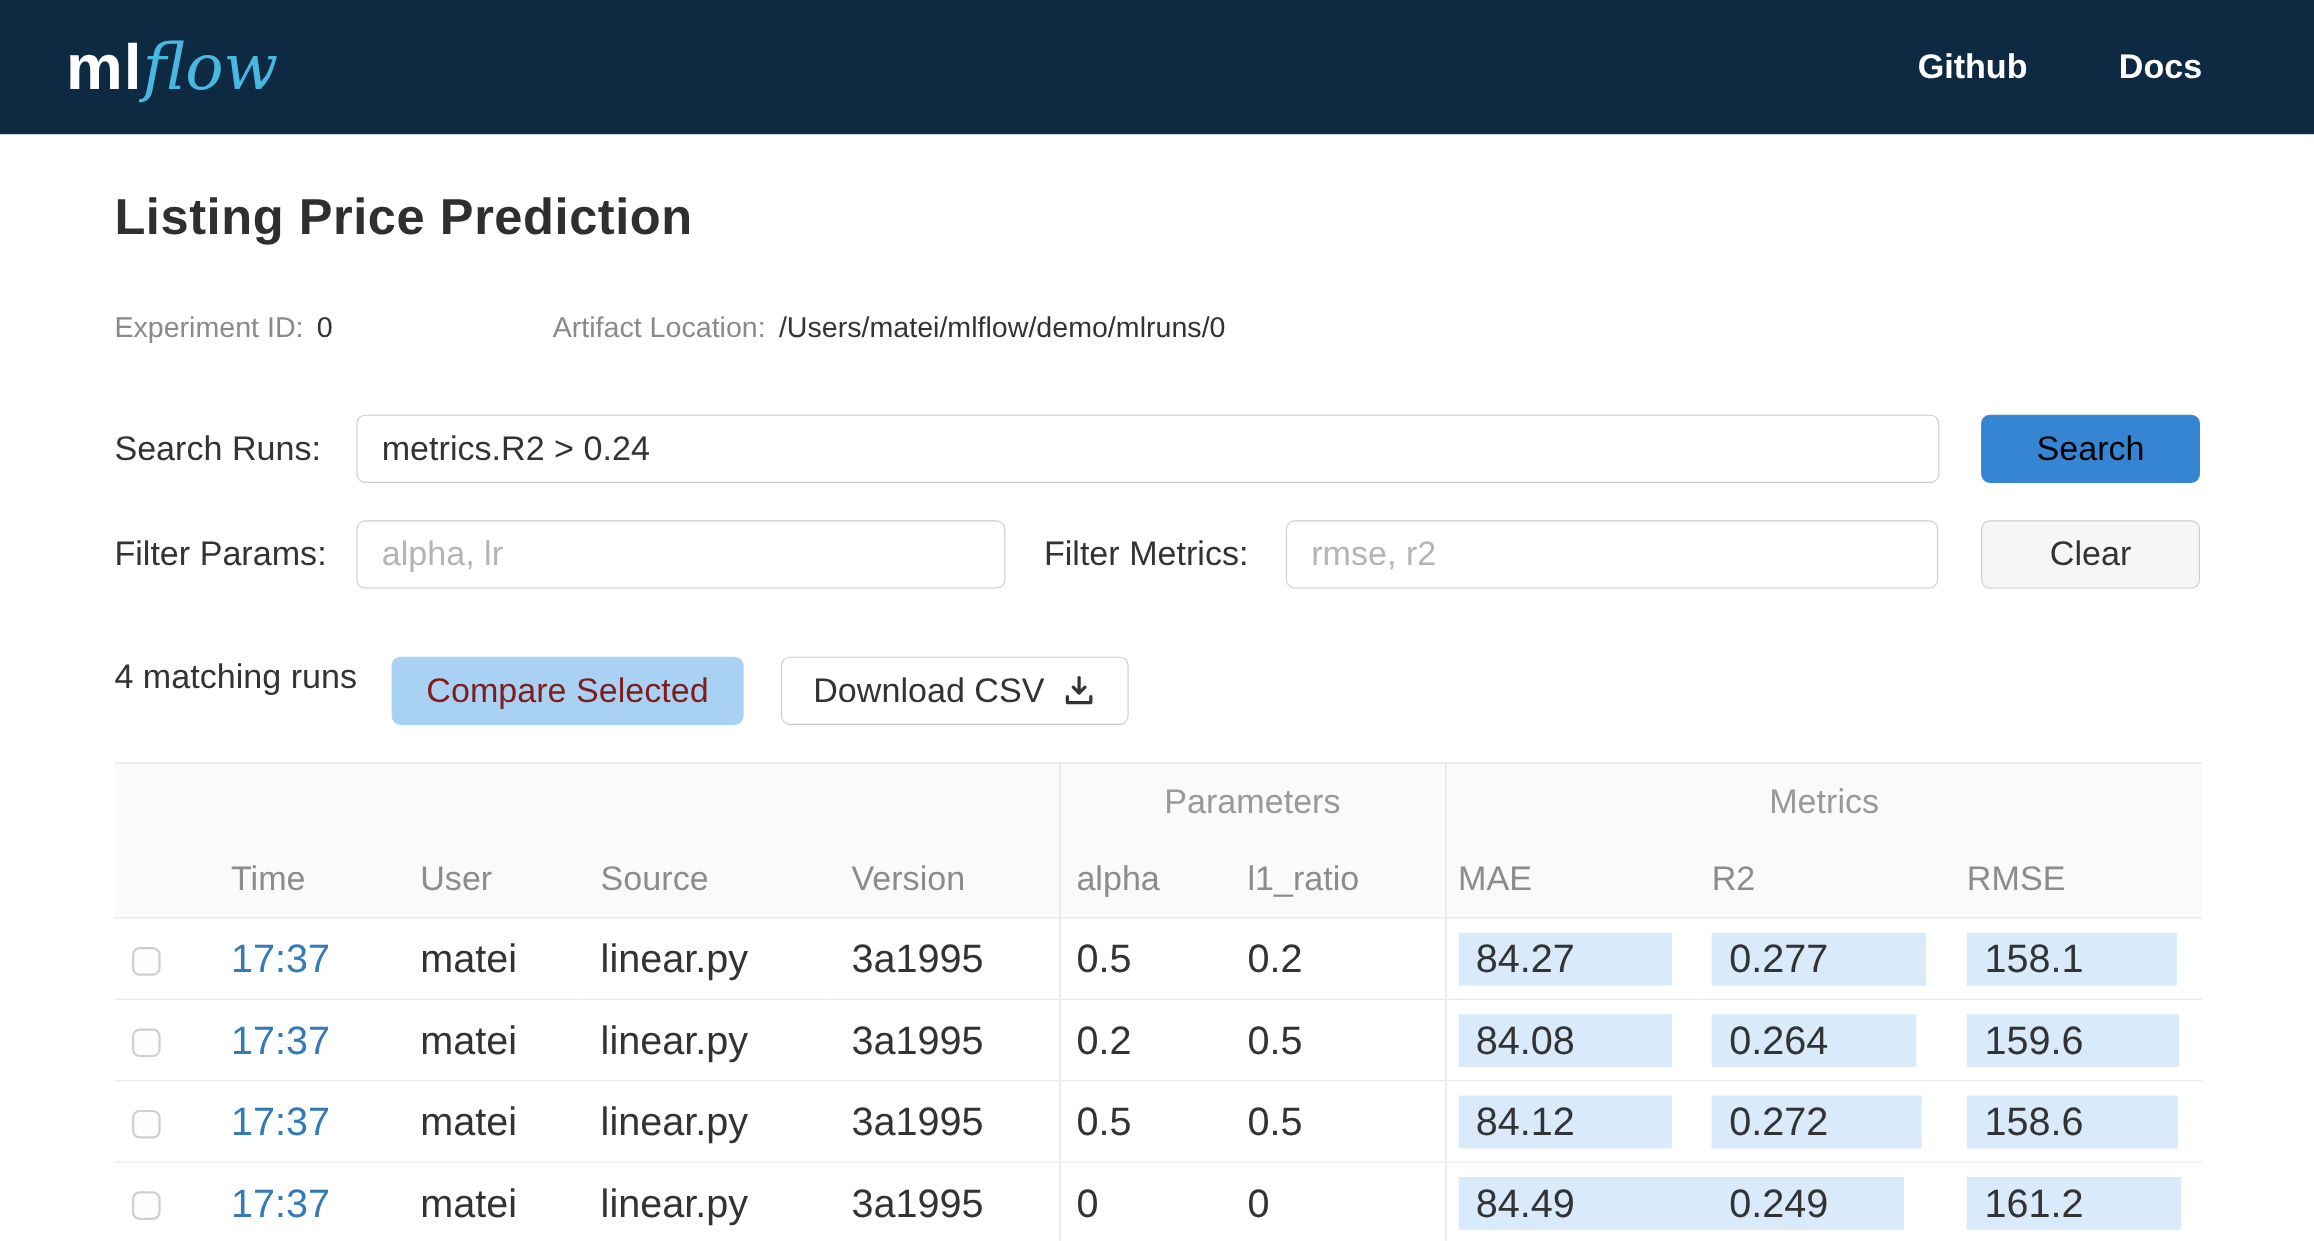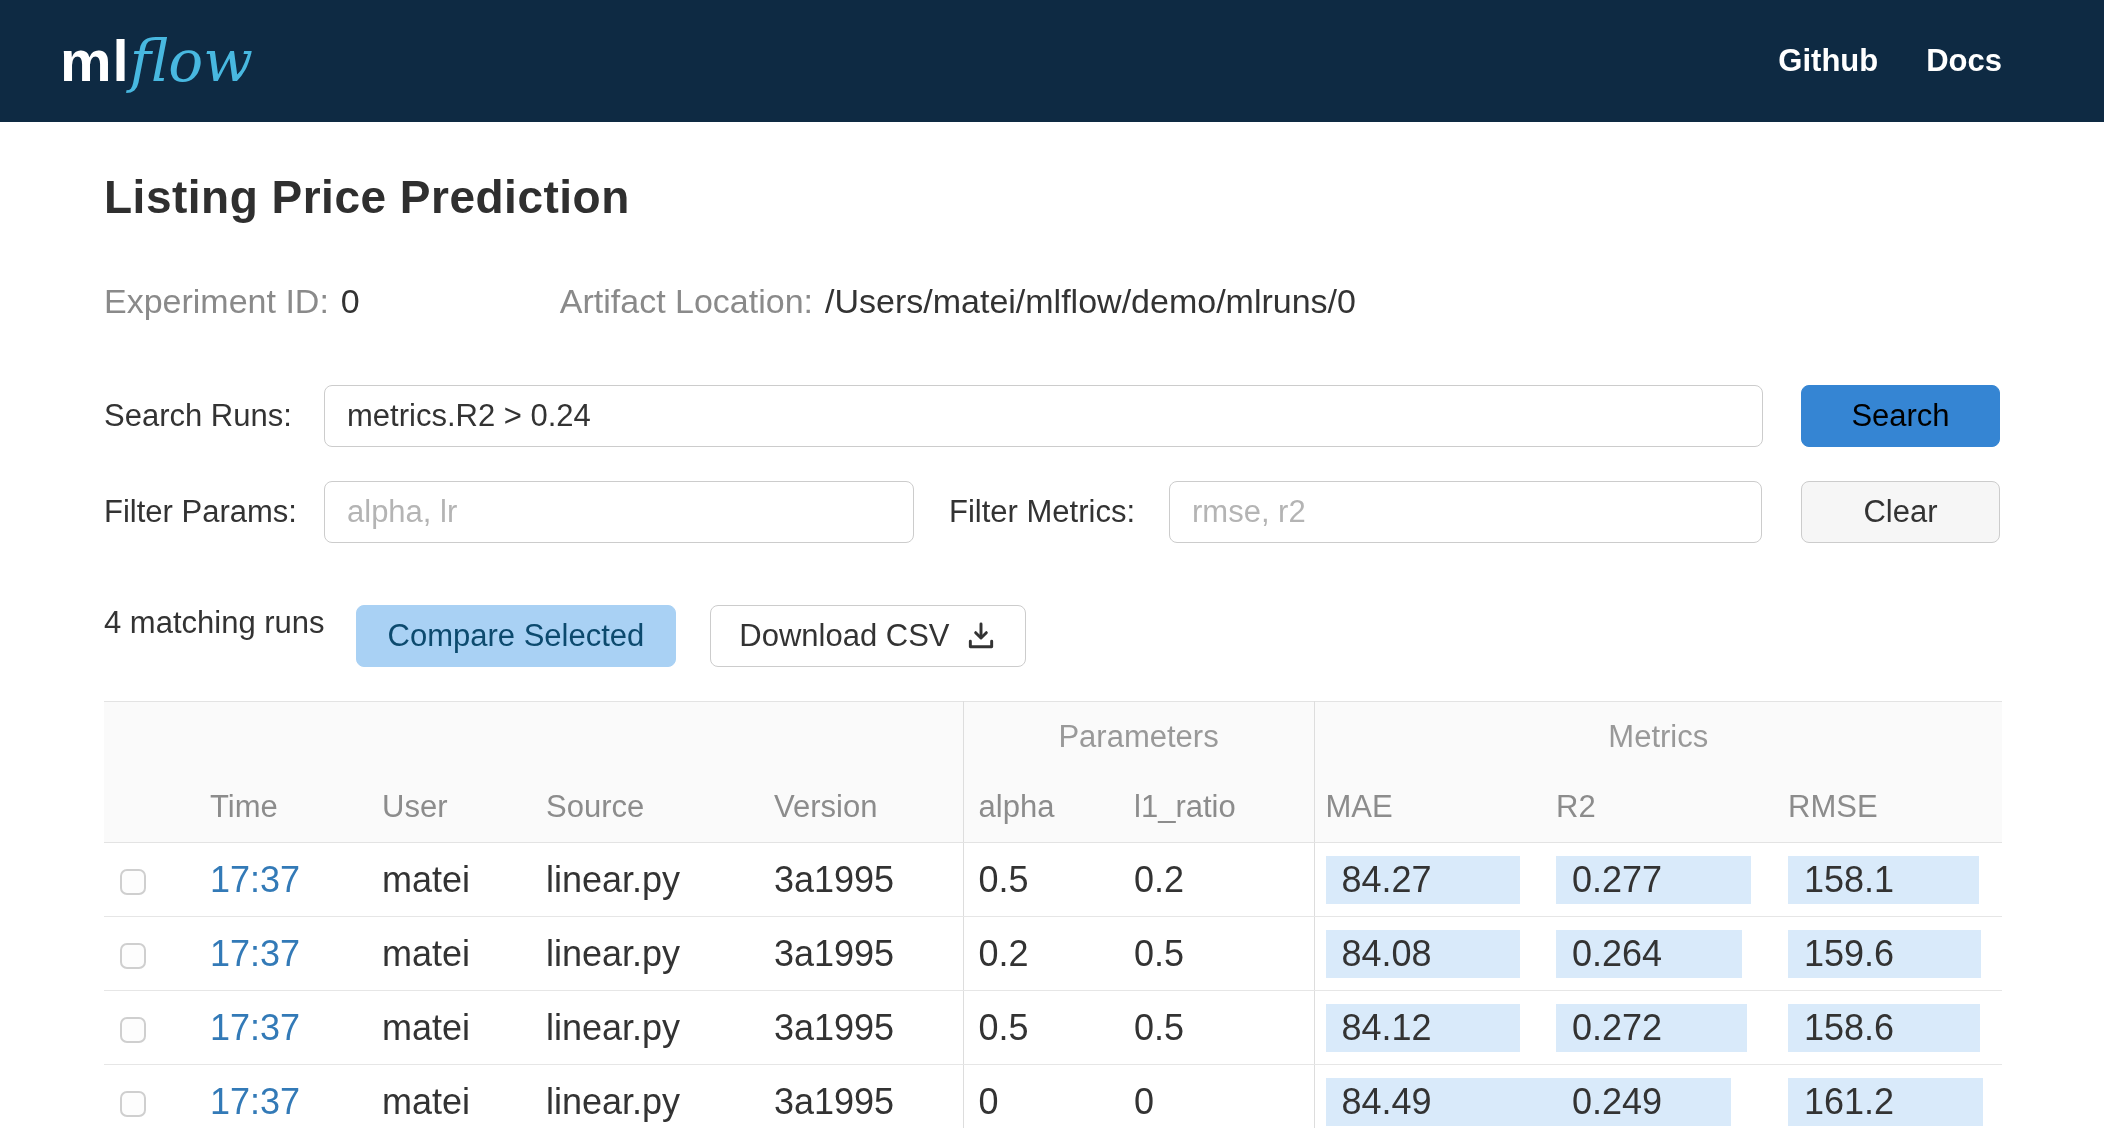--- a/index.html
+++ b/index.html
@@ -14,34 +14,34 @@
     height:122px; background:#0e2a43;
     display:flex; align-items:center;
     padding:0 102px 0 60px;
   }
   .logo { font-size:58px; line-height:1; cursor:default; }
   .logo .ml { color:#ffffff; font-weight:700; letter-spacing:1px; }
   .logo .flow {
     color:#48b8e0; font-style:italic; font-weight:400;
     font-family:"DejaVu Serif", serif;
   }
-  .nav { margin-left:auto; display:flex; gap:48px; }
+  .nav { margin-left:auto; display:flex; gap:83px; }
   .nav a {
     color:#ffffff; font-size:31px; font-weight:600;
     text-decoration:none;
   }
 
   
   .content { padding:0 104px; width:2104px; }
   h1 {
     margin-top:48px;
     font-size:46px; font-weight:700; color:#2f2f2f; letter-spacing:0.5px;
   }
 
-  .meta-row { display:flex; margin-top:58px; font-size:34px; }
+  .meta-row { display:flex; margin-top:58px; font-size:26px; }
   .meta-group { display:flex; gap:12px; }
   .meta-group + .meta-group { margin-left:200px; }
   .label-gray { color:#8a8a8a; }
   .meta-value { color:#333; }
 
   
   .form-section { margin-top:64px; }
   .form-row { display:flex; align-items:center; }
   .form-row + .form-row { margin-top:34px; }
   .form-label { width:220px; font-size:31px; color:#333; flex:none; }
@@ -69,21 +69,21 @@
   .btn-clear {
     width:199px; margin-left:auto;
     background:#f6f6f6; color:#333; border-color:#cccccc;
   }
 
   
   .actions-row { display:flex; align-items:flex-start; margin-top:62px; }
   .matching-runs { font-size:31px; color:#333; }
   .btn-compare {
     margin-left:31px; padding:0 31px;
-    background:#a9d1f4; color:#0c4a6e; border-color:#a9d1f4;
+    background:#a9d1f4; color:#7f1d1d; border-color:#a9d1f4;
   }
   .btn-download {
     margin-left:34px; padding:0 28px; gap:15px;
     background:#ffffff; color:#333; border-color:#cccccc;
   }
 
   
   table.runs {
     margin-top:34px;
     width:1898px; border-collapse:collapse; table-layout:fixed;

